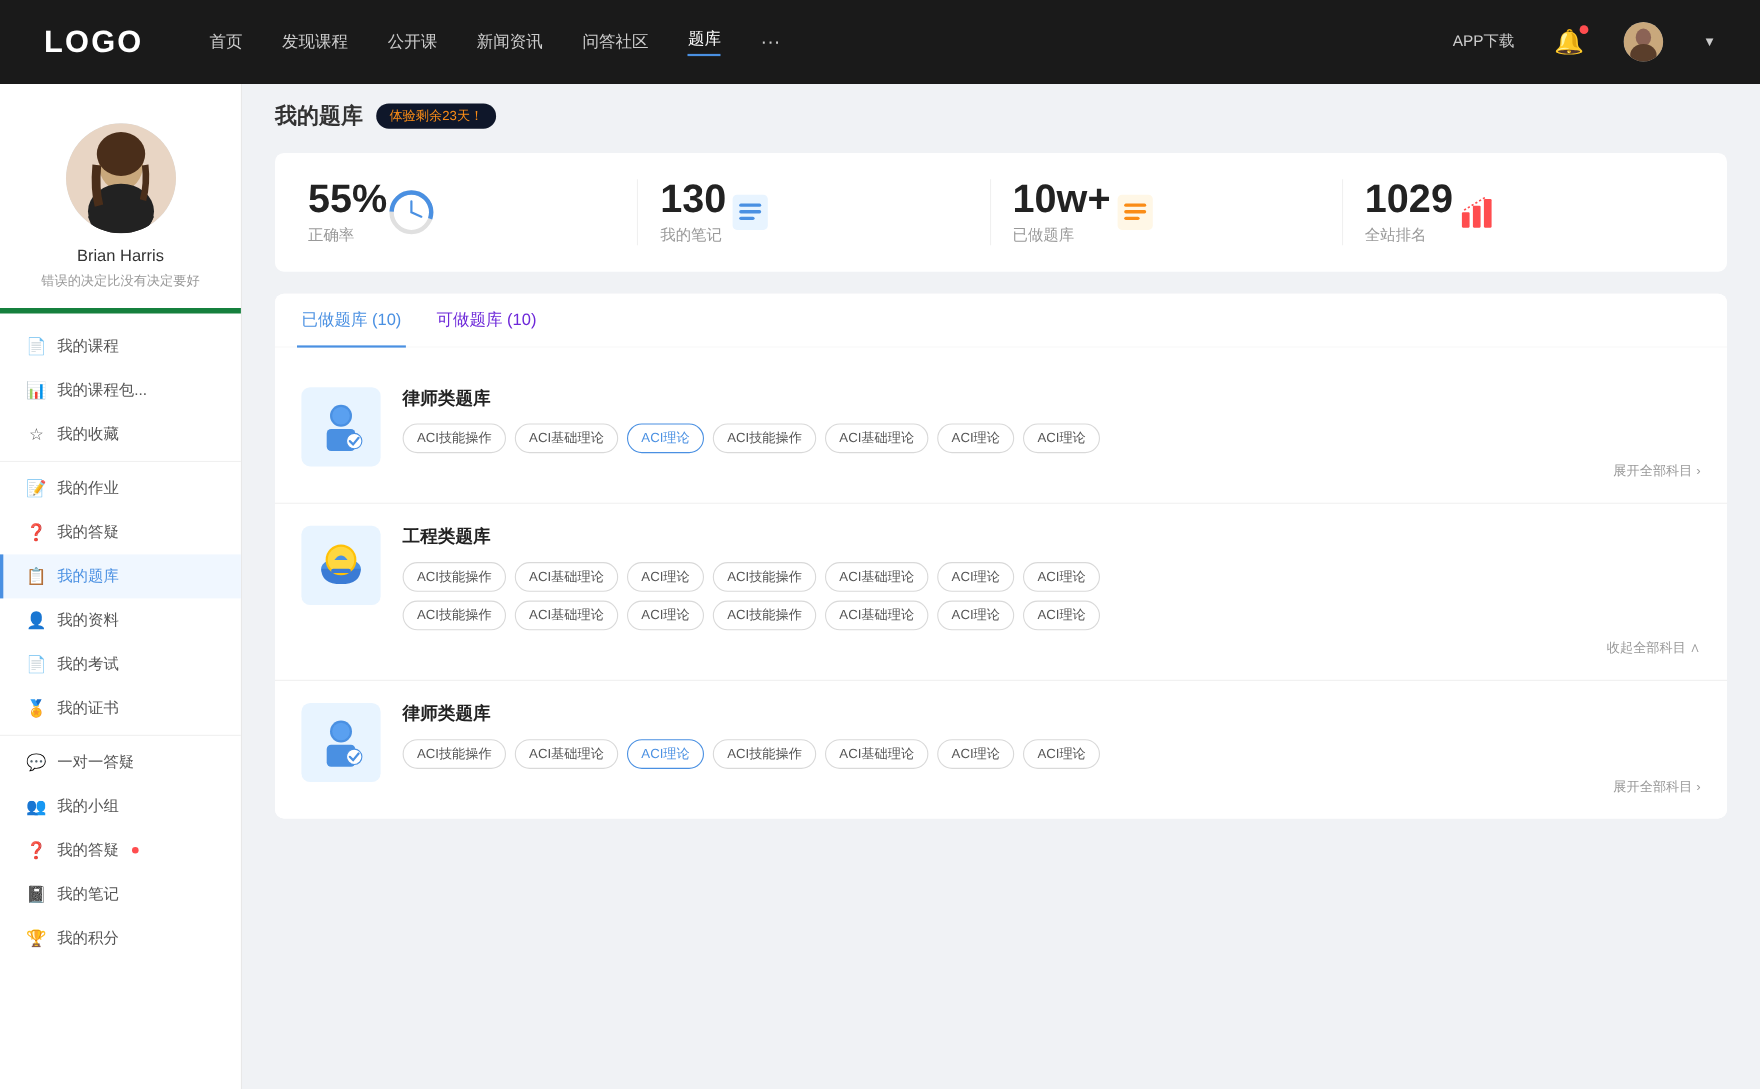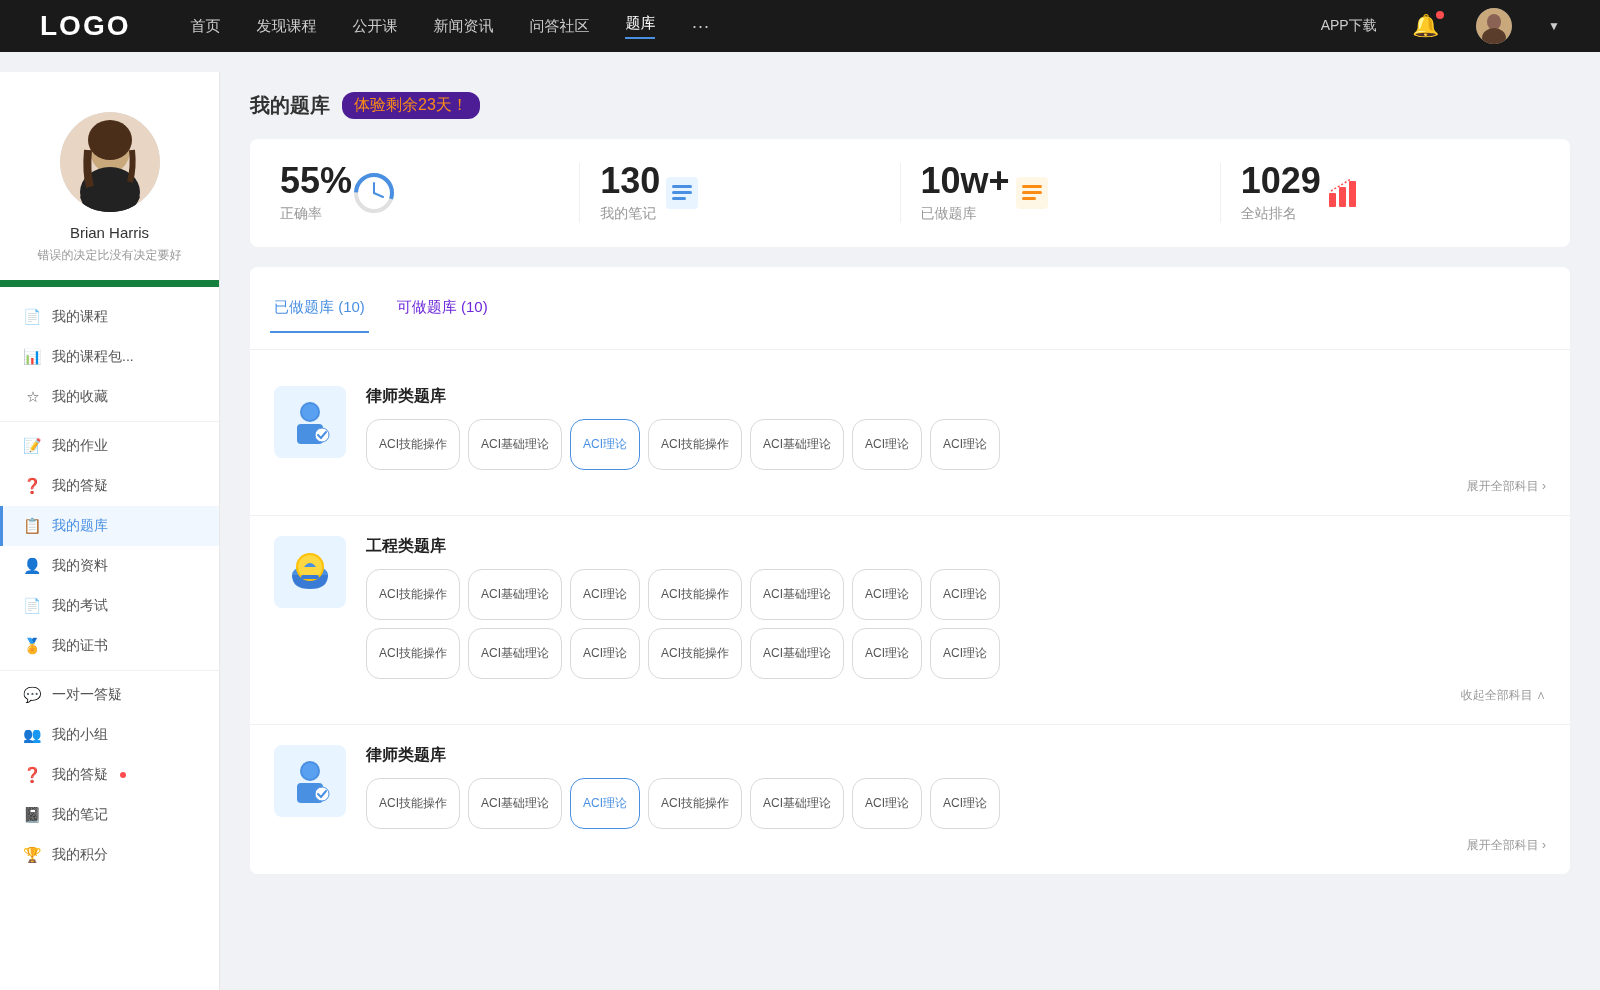--- a/index.html
+++ b/index.html
@@ -1,21 +1,21 @@
 <!DOCTYPE html>
 <html><head>
   <meta charset="utf-8">
   <style>
     * { box-sizing: border-box; margin: 0; padding: 0; }
     body { font-family: "PingFang SC", "Microsoft YaHei", sans-serif; background: #f0f2f5; min-height: 990px; }
 
     
     .navbar {
       background: #1a1a1a;
-      height: 52px;
+      height: 76px;
       display: flex;
       align-items: center;
       padding: 0 40px;
       position: fixed;
       top: 0; left: 0; right: 0;
       z-index: 100;
     }
     .navbar-logo {
       color: white;
       font-size: 28px;
@@ -94,21 +94,21 @@
       background: #fff;
       border-right: 1px solid #e8e8e8;
       padding-top: 20px;
       flex-shrink: 0;
     }
     .sidebar-profile {
       display: flex;
       flex-direction: column;
       align-items: center;
       padding: 20px 20px 16px;
-      border-bottom: 7px solid #15803d;
+      border-bottom: 5px solid #15803d;
     }
     .sidebar-avatar {
       width: 100px;
       height: 100px;
       border-radius: 50%;
       background: #ddd;
       overflow: hidden;
       margin-bottom: 12px;
       display: flex;
       align-items: center;
@@ -179,23 +179,23 @@
       align-items: center;
       gap: 12px;
       margin-bottom: 20px;
     }
     .page-title {
       font-size: 20px;
       font-weight: 600;
       color: #333;
     }
     .trial-badge {
-      background: #4c1d95;
+      background: #0f172a;
       color: #fa8c16;
-      font-size: 16px;
+      font-size: 12px;
       padding: 3px 12px;
       border-radius: 12px;
     }
 
     
     .stats-card {
       background: #fff;
       border-radius: 8px;
       padding: 24px 30px;
       display: flex;
@@ -232,21 +232,21 @@
     }
     .stat-text-group { display: flex; flex-direction: column; }
 
     
     .tabs-bar {
       display: flex;
       gap: 24px;
       margin-bottom: 16px;
       background: #fff;
       border-radius: 8px 8px 0 0;
-      padding: 17px 20px;
+      padding: 0 20px;
       border-bottom: 1px solid #f0f0f0;
     }
     .tab-item {
       padding: 14px 4px;
       cursor: pointer;
       font-size: 15px;
       color: #6d28d9;
       border-bottom: 2px solid transparent;
       margin-bottom: -1px;
     }
@@ -290,21 +290,21 @@
       margin-bottom: 12px;
     }
     .tags-row {
       display: flex;
       flex-wrap: wrap;
       gap: 8px;
       align-items: center;
       margin-bottom: 8px;
     }
     .tag {
-      padding: 16px 12px;
+      padding: 4px 12px;
       border: 1px solid #d9d9d9;
       border-radius: 14px;
       font-size: 12px;
       color: #555;
       cursor: pointer;
     }
     .tag.active {
       border-color: #4a90e2;
       color: #4a90e2;
     }

